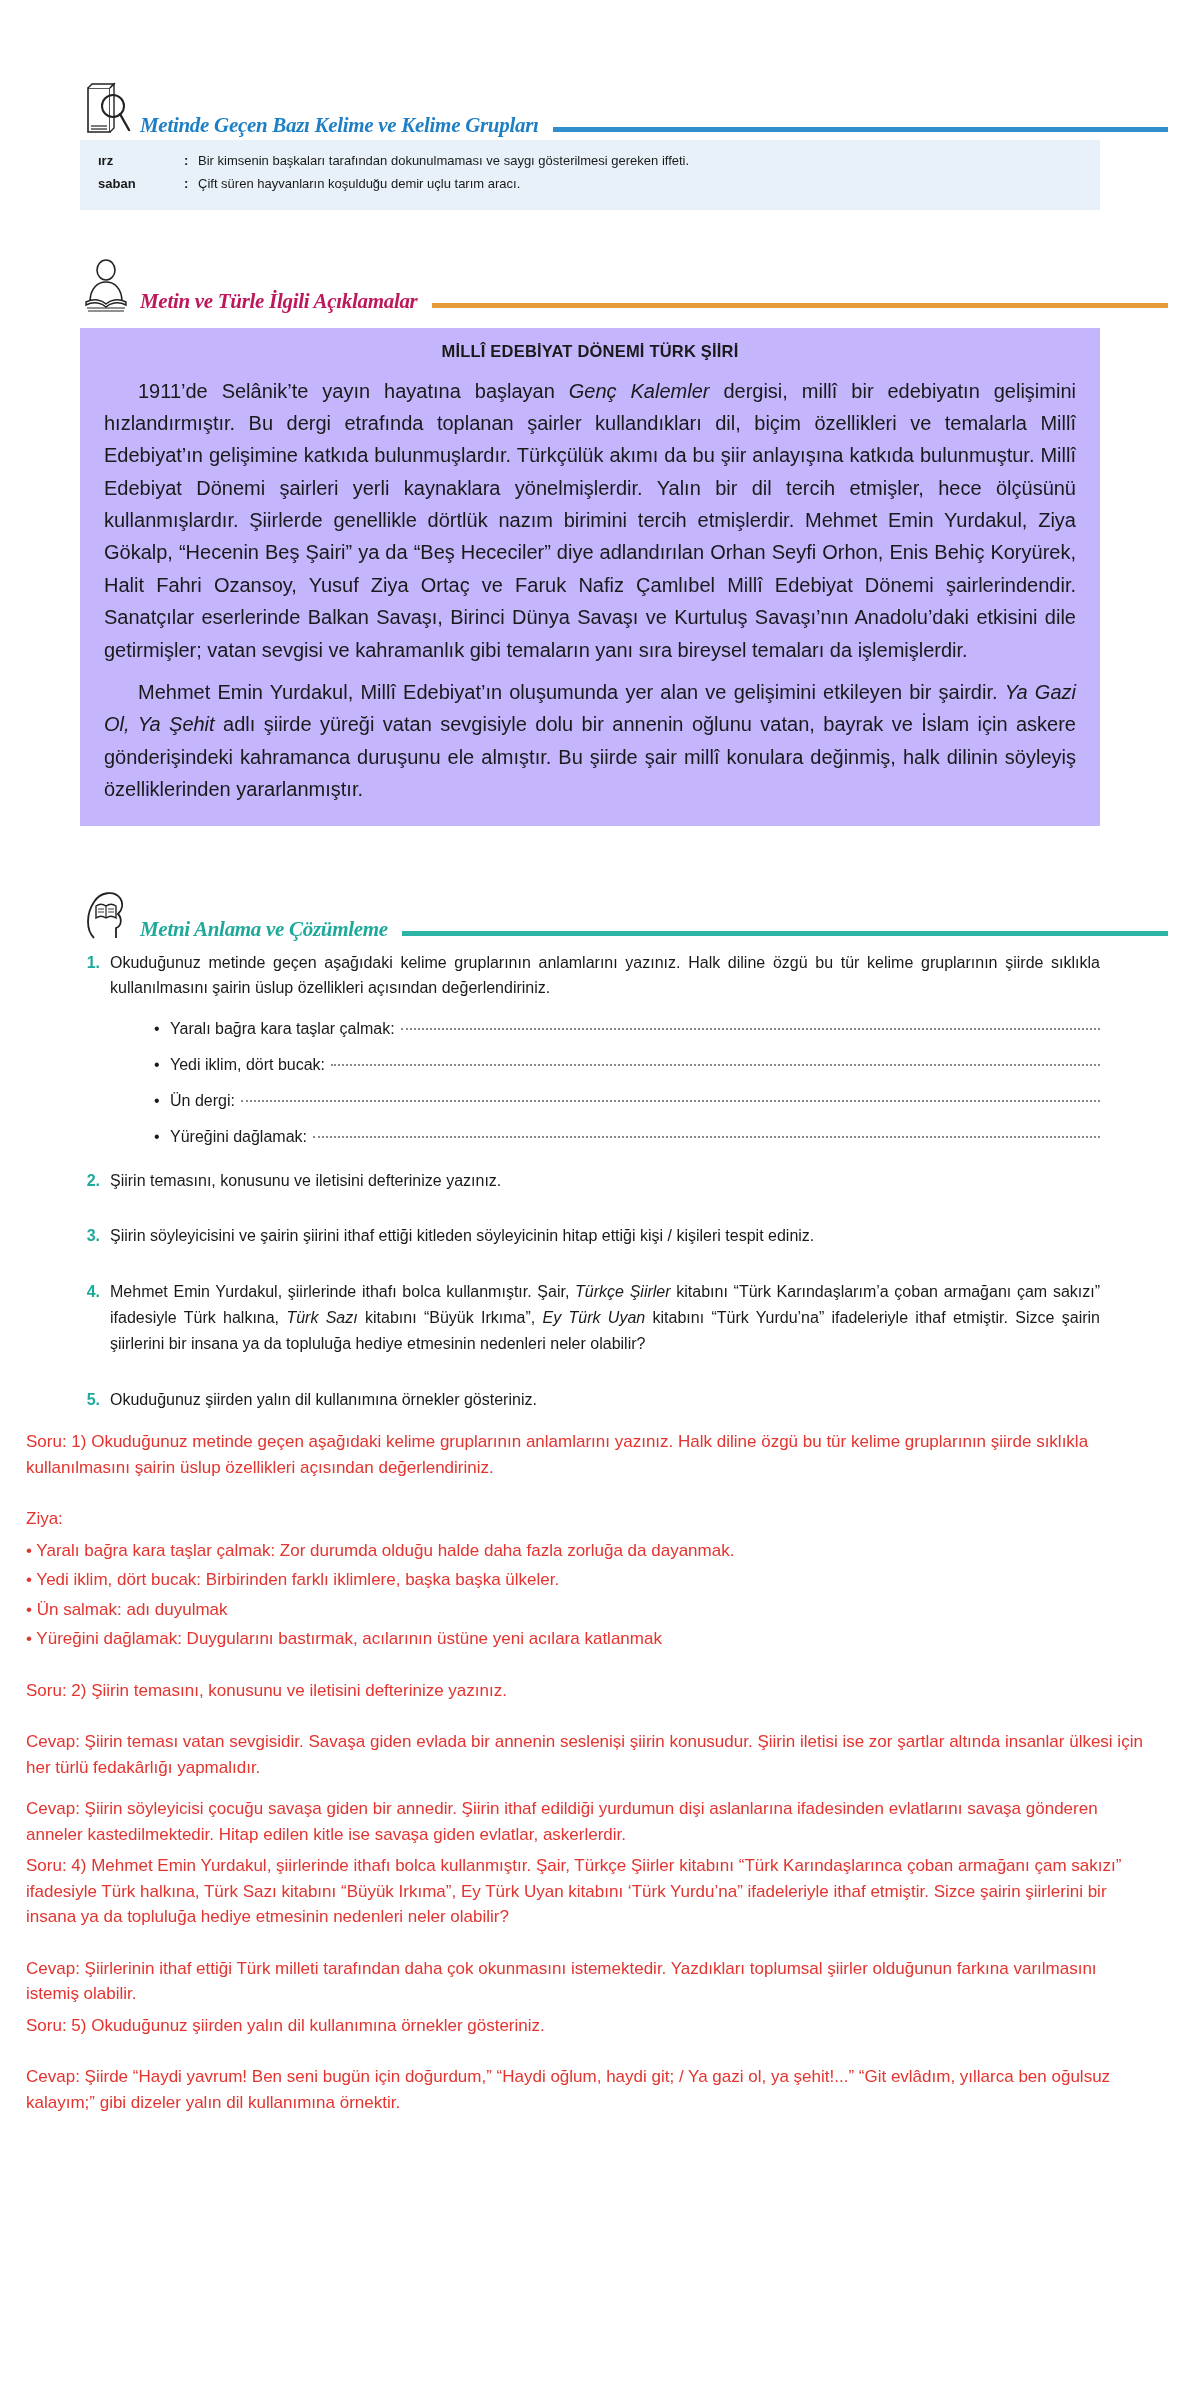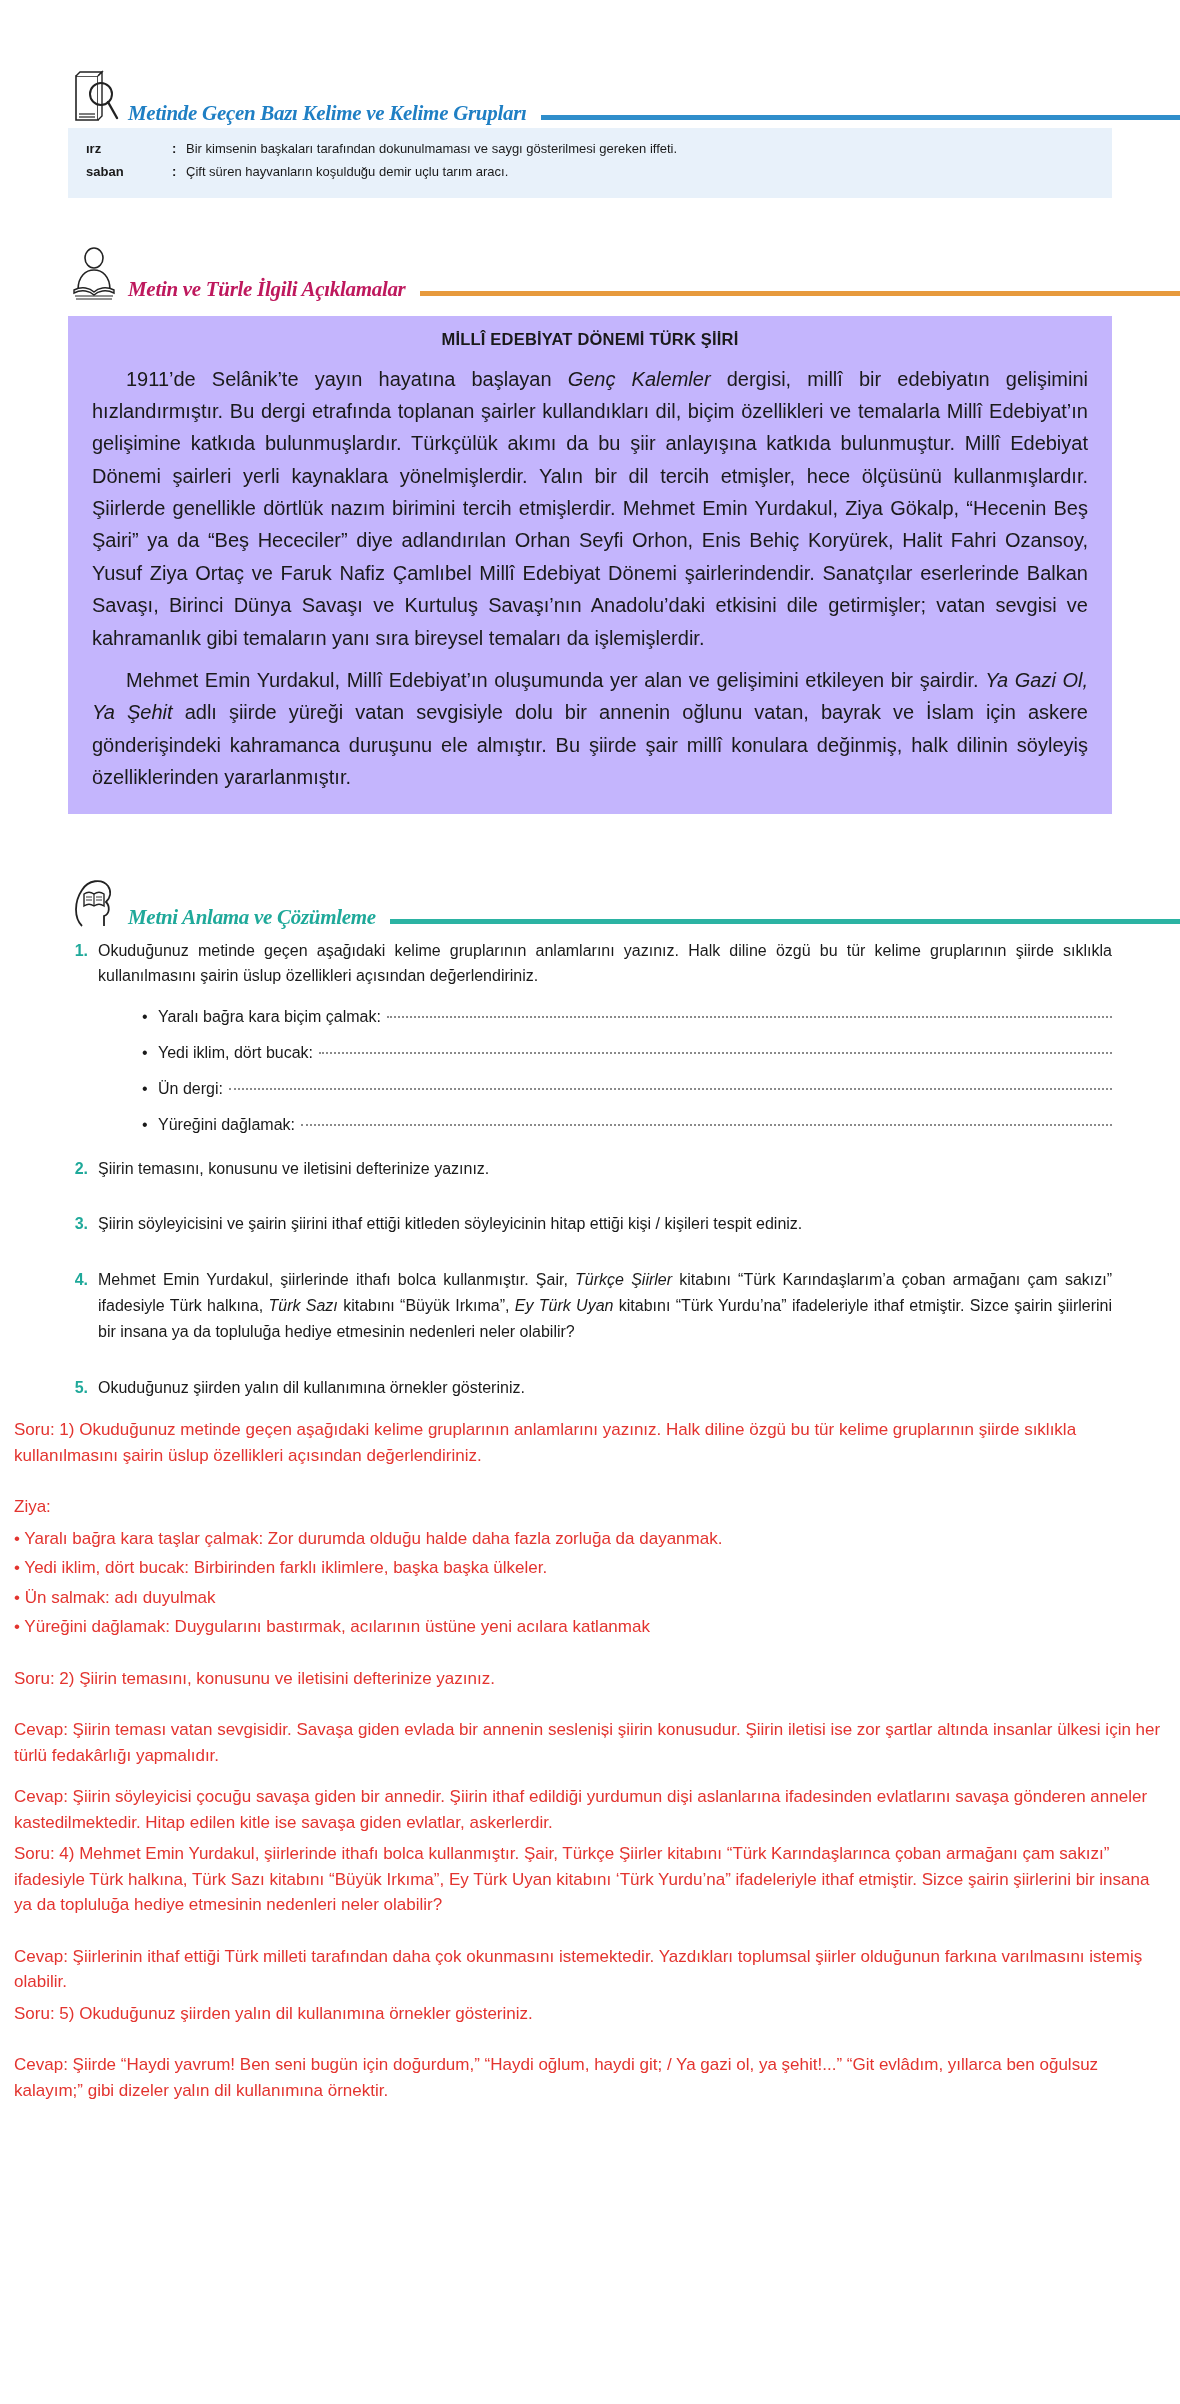--- a/index.html
+++ b/index.html
@@ -4,21 +4,21 @@
 <style>
   * { box-sizing: border-box; }
   html, body { margin: 0; padding: 0; }
   body {
     width: 1180px;
     min-height: 2404px;
     background: #ffffff;
     font-family: "Liberation Sans", sans-serif;
     color: #1a1a1a;
   }
-  .page { position: relative; width: 1180px; padding: 0; }
+  .page { position: relative; width: 1180px; padding: 12px; }
 
   
   .sec-head {
     display: flex;
     align-items: flex-end;
     gap: 6px;
     padding-left: 68px;
     margin-bottom: 0;
   }
   .sec-icon {
@@ -217,21 +217,21 @@
   </div>
 
   <div class="questions">
     <div class="q">
       <span class="q-num">1.</span>
       <span class="q-body"><span>Okuduğunuz metinde geçen aşağıdaki kelime gruplarının anlamlarını yazınız. Halk diline özgü bu tür kelime gruplarının şiirde sıklıkla kullanılmasını şairin üslup özellikleri açısından değerlendiriniz.</span></span>
     </div>
     <ul class="bullets">
       <li>
         <span class="bullet-dot">•</span>
-        <span class="bullet-label">Yaralı bağra kara biçim çalmak:</span>
+        <span class="bullet-label">Yaralı bağra kara taşlar çalmak:</span>
         <span class="dots"></span>
       </li>
       <li>
         <span class="bullet-dot">•</span>
         <span class="bullet-label">Yedi iklim, dört bucak:</span>
         <span class="dots"></span>
       </li>
       <li>
         <span class="bullet-dot">•</span>
         <span class="bullet-label">Ün dergi:</span>

